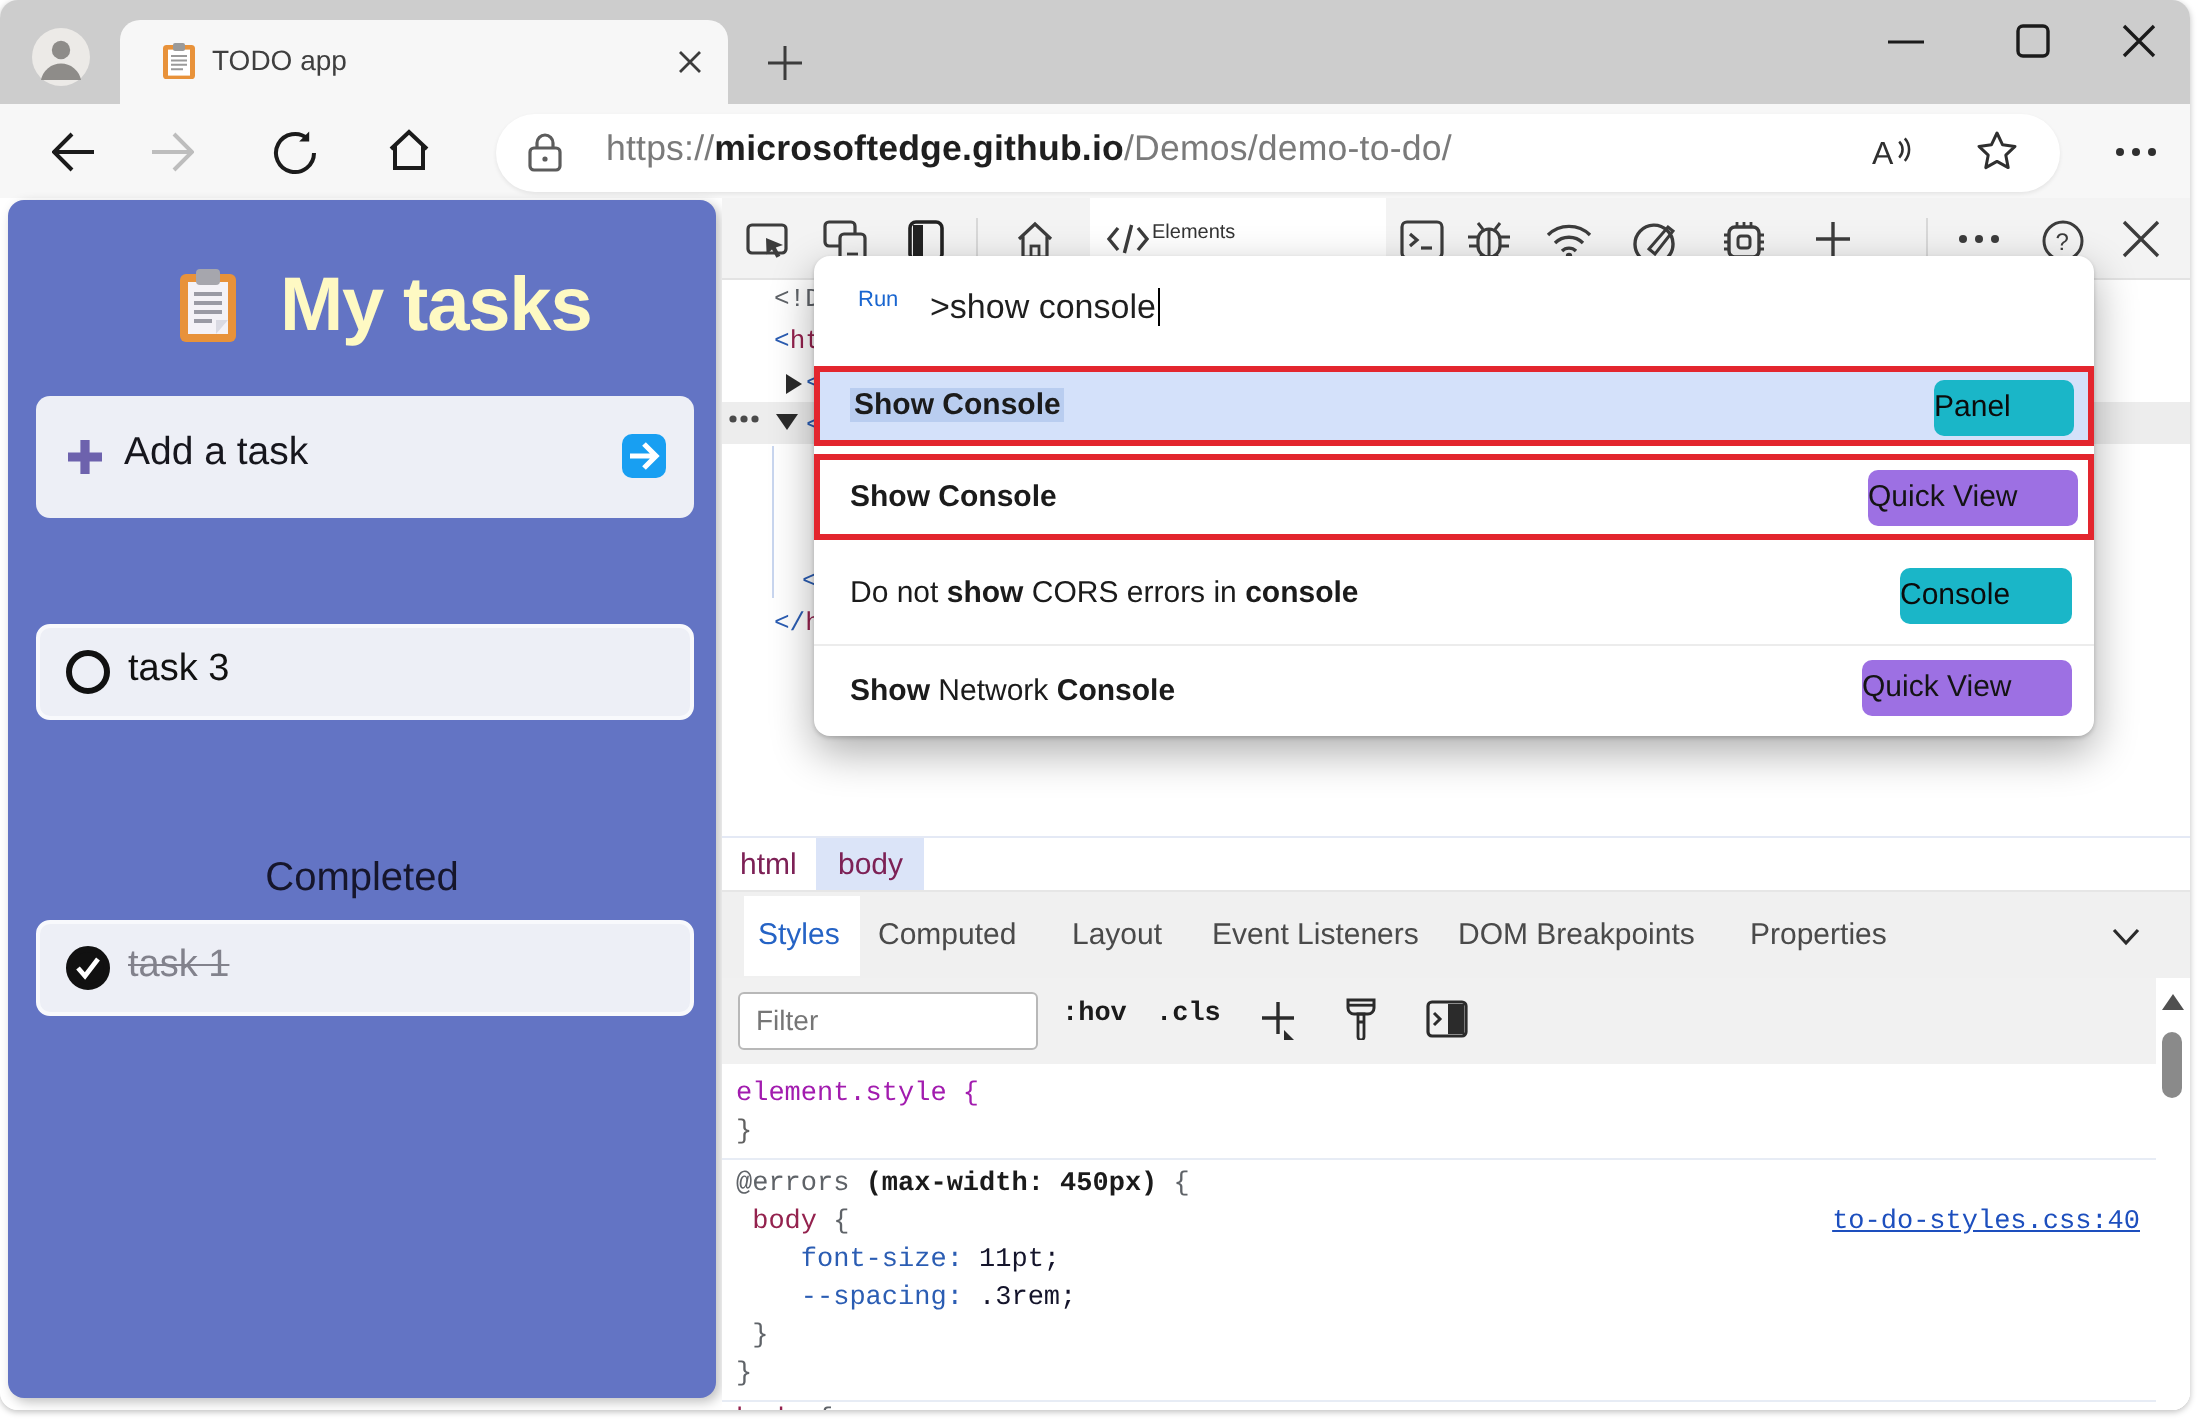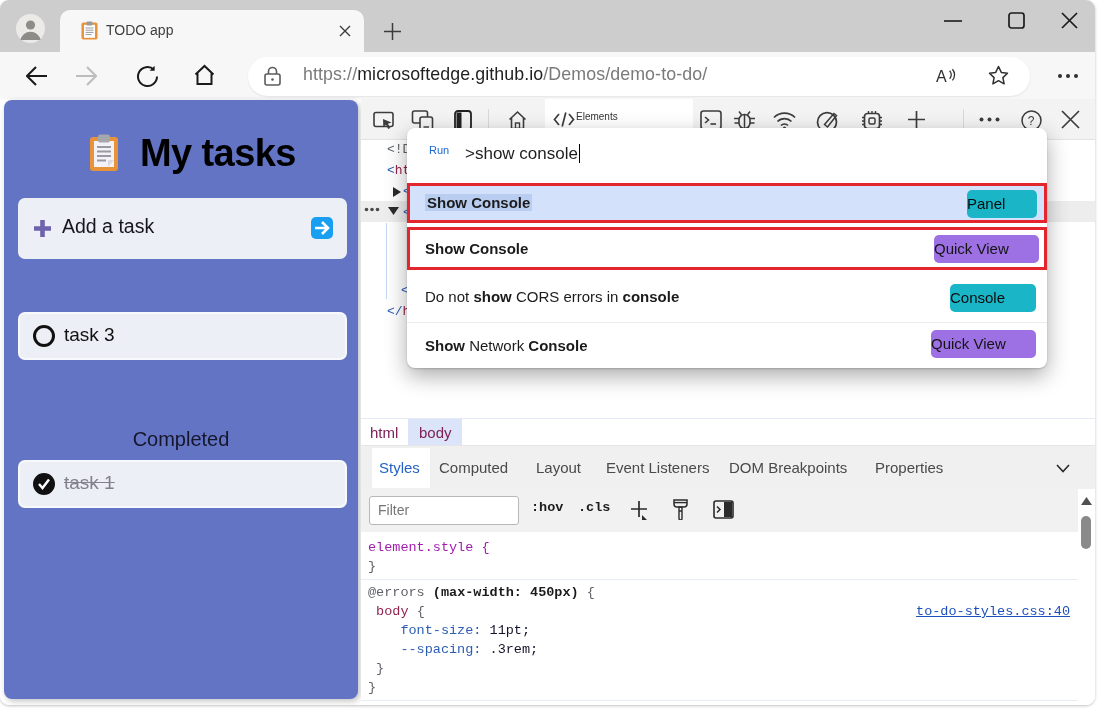--- a/index.html
+++ b/index.html
@@ -7,21 +7,21 @@
 #win{position:absolute;left:0;top:0;width:1095px;height:705px;border-radius:9px;overflow:hidden;background:#f7f7f7;box-shadow:0 1px 3px rgba(0,0,0,.25)}
 
 #tabstrip{position:absolute;left:0;top:0;width:100%;height:52px;background:#cdcdcd}
 #avatar{position:absolute;left:16px;top:14px;width:29px;height:29px;border-radius:50%;background:#eceae7}
 #tab{position:absolute;left:60px;top:10px;width:304px;height:42px;background:#f7f7f7;border-radius:10px 10px 0 0}
 #tabtitle{position:absolute;left:46px;top:12px;font-size:14px;color:#3f3f3f}
 
 #navbar{position:absolute;left:0;top:52px;width:100%;height:47px;background:#f7f7f7}
 #addr{position:absolute;left:248px;top:5px;width:782px;height:39px;background:#fff;border-radius:20px;box-shadow:0 1px 2px rgba(0,0,0,.08)}
 #url{position:absolute;left:303px;top:12px;font-size:17.8px;color:#7a7a7a;letter-spacing:.1px}
-#url b{color:#1f1f1f;font-weight:normal}
+#url b{color:#1f1f1f;font-weight:bold}
 
 #content{position:absolute;left:0;top:99px;width:100%;height:606px;background:#fff}
 
 #todo{position:absolute;left:4px;top:1px;width:354px;height:599px;background:#6374c4;border-radius:8px;box-shadow:2px 2px 6px rgba(0,0,0,.25)}
 .trow{position:absolute;left:14px;width:329px;height:48px;background:#edeff6;border:2px solid #f8f9fc;border-radius:7px}
 .circ{position:absolute;left:13px;top:11px;width:22px;height:22px;border-radius:50%;border:3px solid #111;background:#edeff6}
 .ttext{position:absolute;left:44px;top:10px;font-size:19px;color:#111}
 .thead{position:absolute;width:100%;text-align:center;font-size:20px;color:#16162c}
 
 #dt{position:absolute;left:361px;top:0;width:734px;height:606px;background:#fff}
@@ -132,21 +132,21 @@
         <rect x="5" y="7" width="20" height="26" fill="#f4f2f7"></rect>
         <path d="M19 33v-7h6z" fill="#dadae3"></path>
         <rect x="9" y="0.5" width="12" height="8" rx="2" fill="#a6a6ad"></rect>
         <g stroke="#9a9aa4" stroke-width="2">
             <line x1="8" y1="13" x2="22" y2="13"></line>
             <line x1="8" y1="17.5" x2="22" y2="17.5"></line>
             <line x1="8" y1="22" x2="22" y2="22"></line>
             <line x1="8" y1="26.5" x2="17" y2="26.5"></line>
           </g>
       </svg>
-      <div class="abs" style="left:136px;top:32px;font-size:38px;font-weight:bold;color:#000000;letter-spacing:-.6px">My tasks</div>
+      <div class="abs" style="left:136px;top:32px;font-size:38px;font-weight:bold;color:#fef9c3;letter-spacing:-.6px">My tasks</div>
 
       <div class="abs" style="left:14px;top:98px;width:329px;height:61px;background:#edeff6;border-radius:7px">
         <svg class="abs" style="left:16px;top:22px" width="17" height="17" viewBox="0 0 17 17">
             <path d="M8.5 0v17M0 8.5h17" stroke="#6d62ad" stroke-width="4.6"></path>
           </svg>
         <div class="abs" style="left:44px;top:17px;font-size:19.5px;color:#16161d">Add a task</div>
         <div class="abs" style="left:293px;top:19px;width:22px;height:22px;background:#189ff2;border-radius:5px">
           <svg width="22" height="22" viewBox="0 0 22 22">
               <path d="M4 11h13M11 5l6 6-6 6" fill="none" stroke="#fff" stroke-width="2.6"></path>
             </svg>

